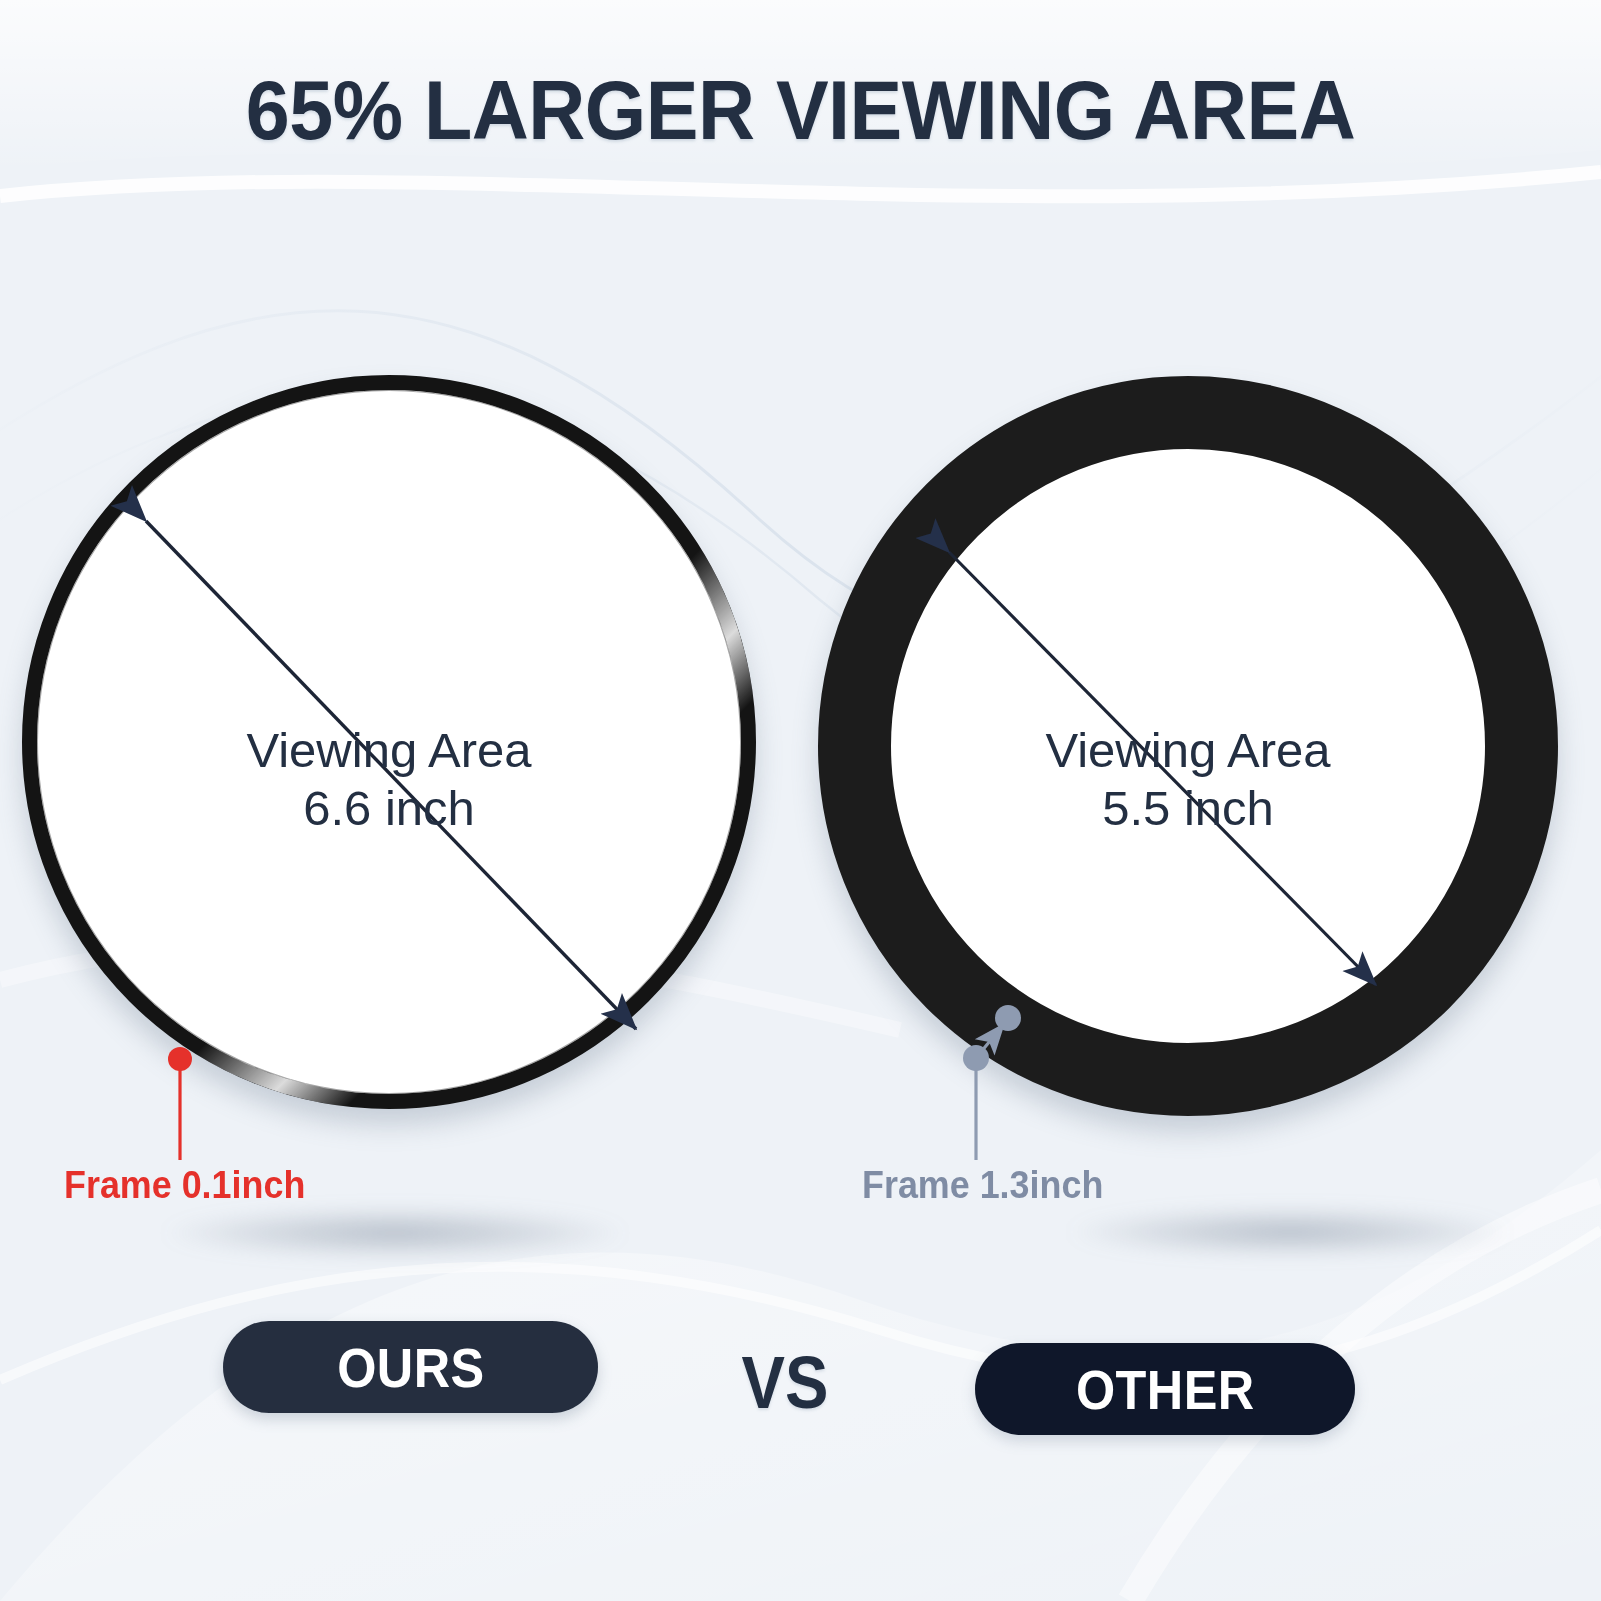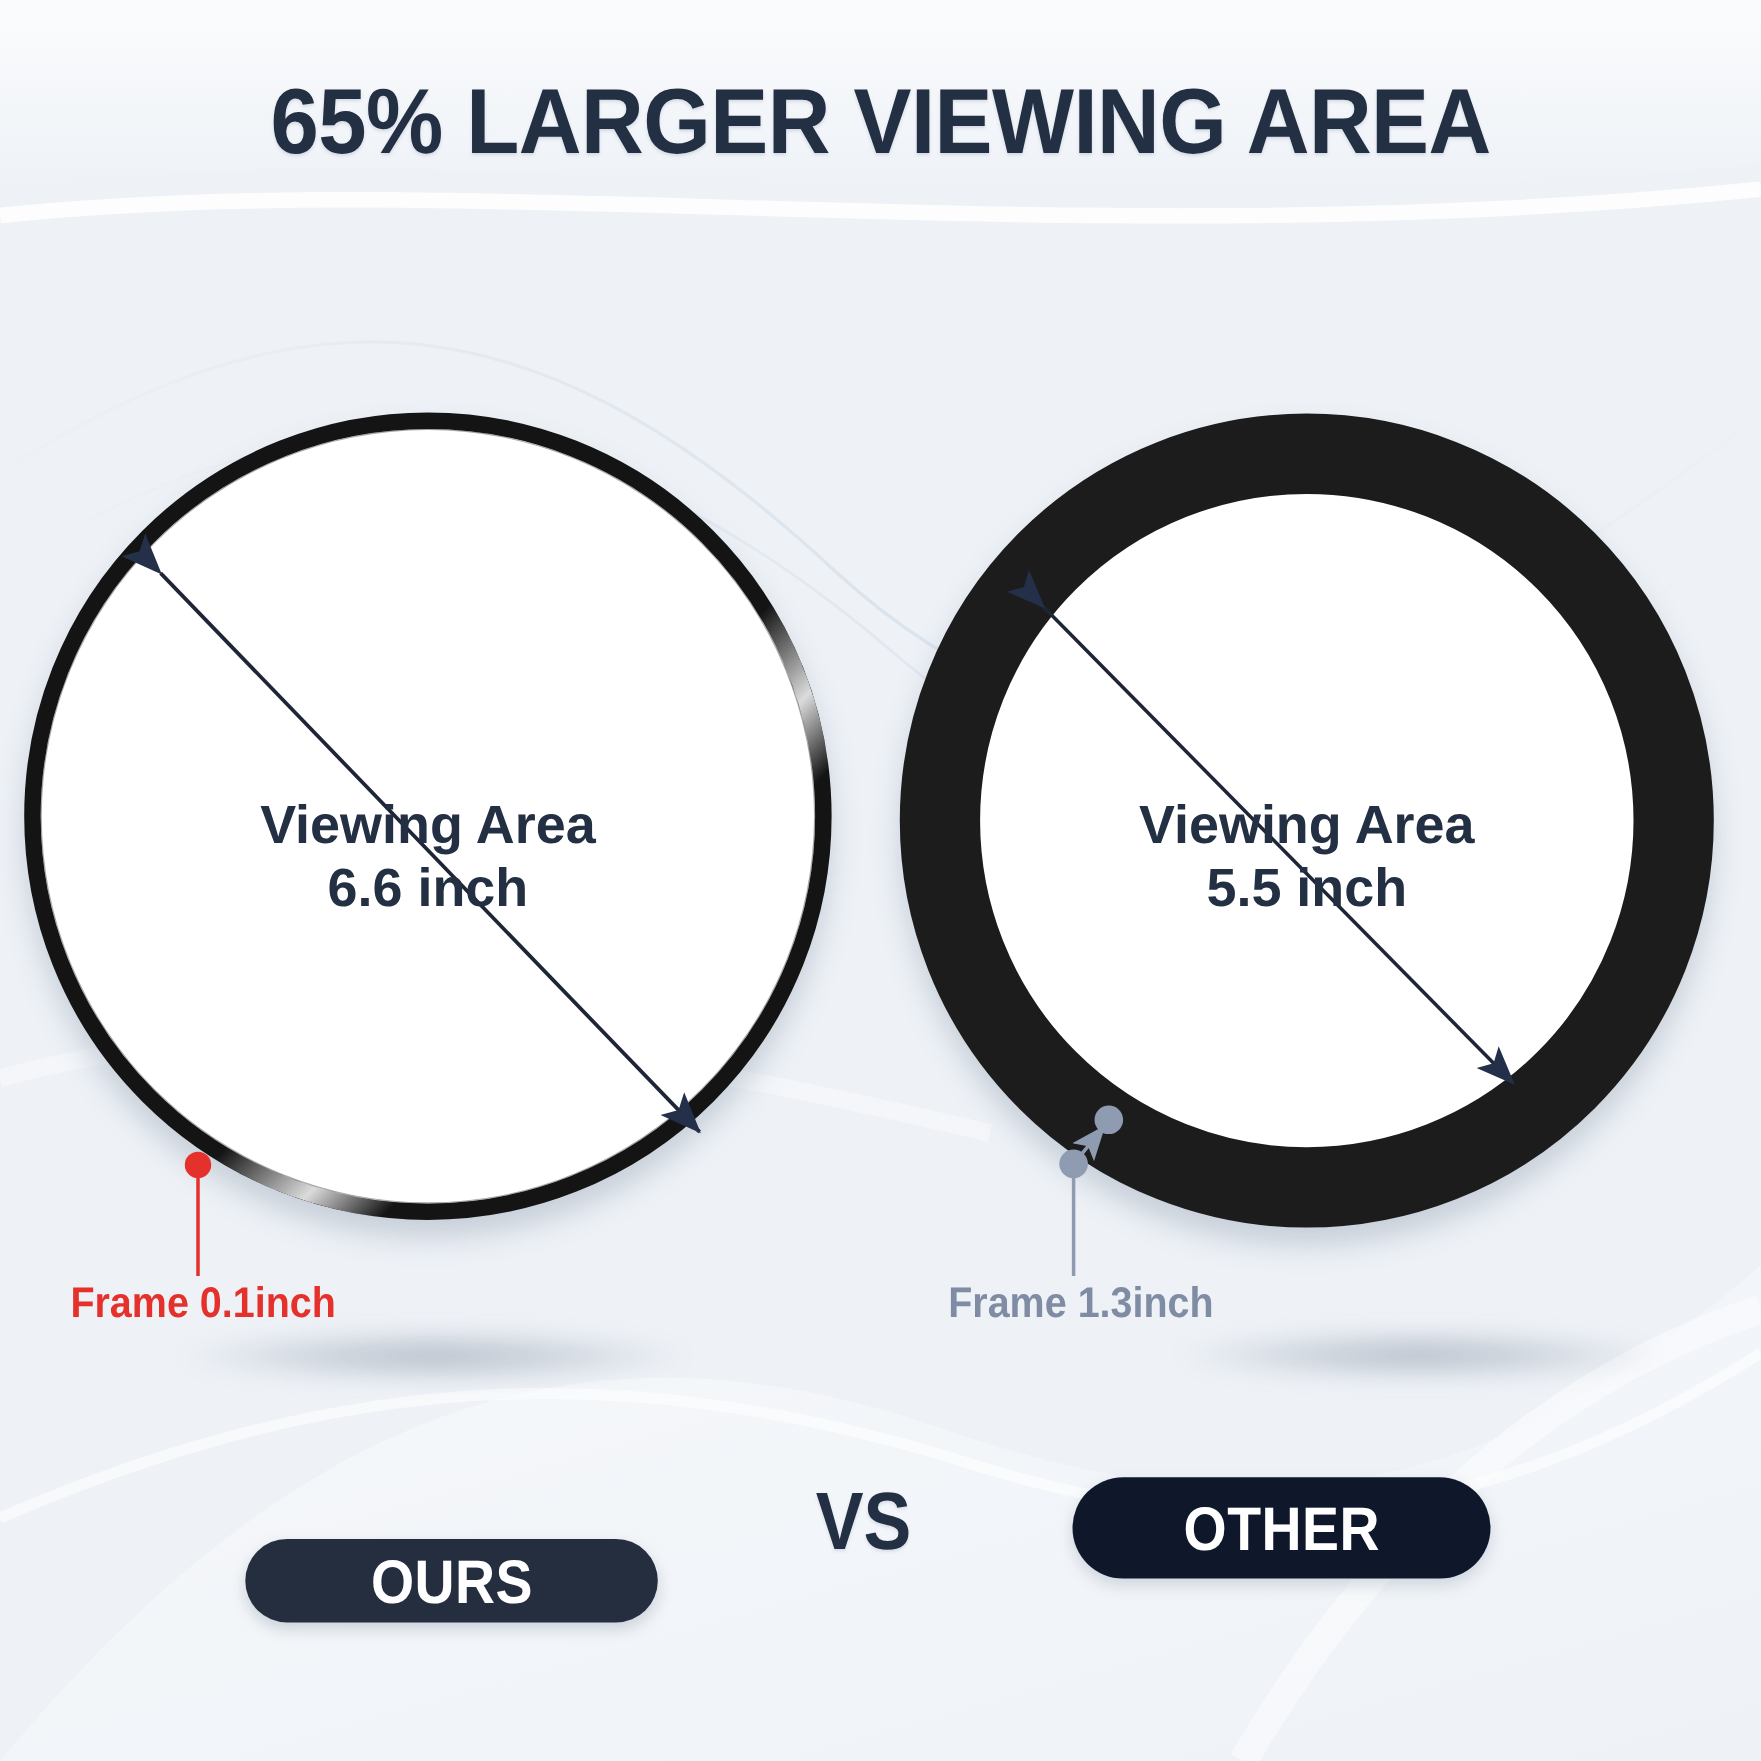--- a/index.html
+++ b/index.html
@@ -93,21 +93,21 @@
     filter: blur(9px);
   }
   #shadow-ours  { left: 70px;  top: 1198px; width: 650px; height: 70px; }
   #shadow-other { left: 980px; top: 1198px; width: 620px; height: 68px; }
 
   
   .area-label {
     position: absolute;
     text-align: center;
     color: #232f42;
-    font-weight: 700;
+    font-weight: 400;
     font-size: 49px;
     line-height: 1.18;
     white-space: nowrap;
     z-index: 6;
   }
   #label-ours  { left: 139px;  top: 722px; width: 500px; }
   #label-other { left: 938px;  top: 722px; width: 500px; }
 
   
   #overlay {
@@ -138,22 +138,22 @@
     align-items: center;
     justify-content: center;
     border-radius: 999px;
     color: #ffffff;
     font-weight: 700;
     font-size: 56px;
     letter-spacing: 0.5px;
     transform-origin: center;
   }
   #badge-ours {
-    left: 223px; top: 1399px;
-    width: 375px; height: 76px;
+    left: 223px; top: 1321px;
+    width: 375px; height: 92px;
     background: #252e3f;
     box-shadow: 0 6px 14px rgba(110,125,145,0.30);
   }
   #badge-other {
     left: 975px; top: 1343px;
     width: 380px; height: 92px;
     background: #0f172a;
     box-shadow: 0 6px 14px rgba(110,125,145,0.26);
   }
   .badge span { transform: scaleX(0.9); display: block; }

